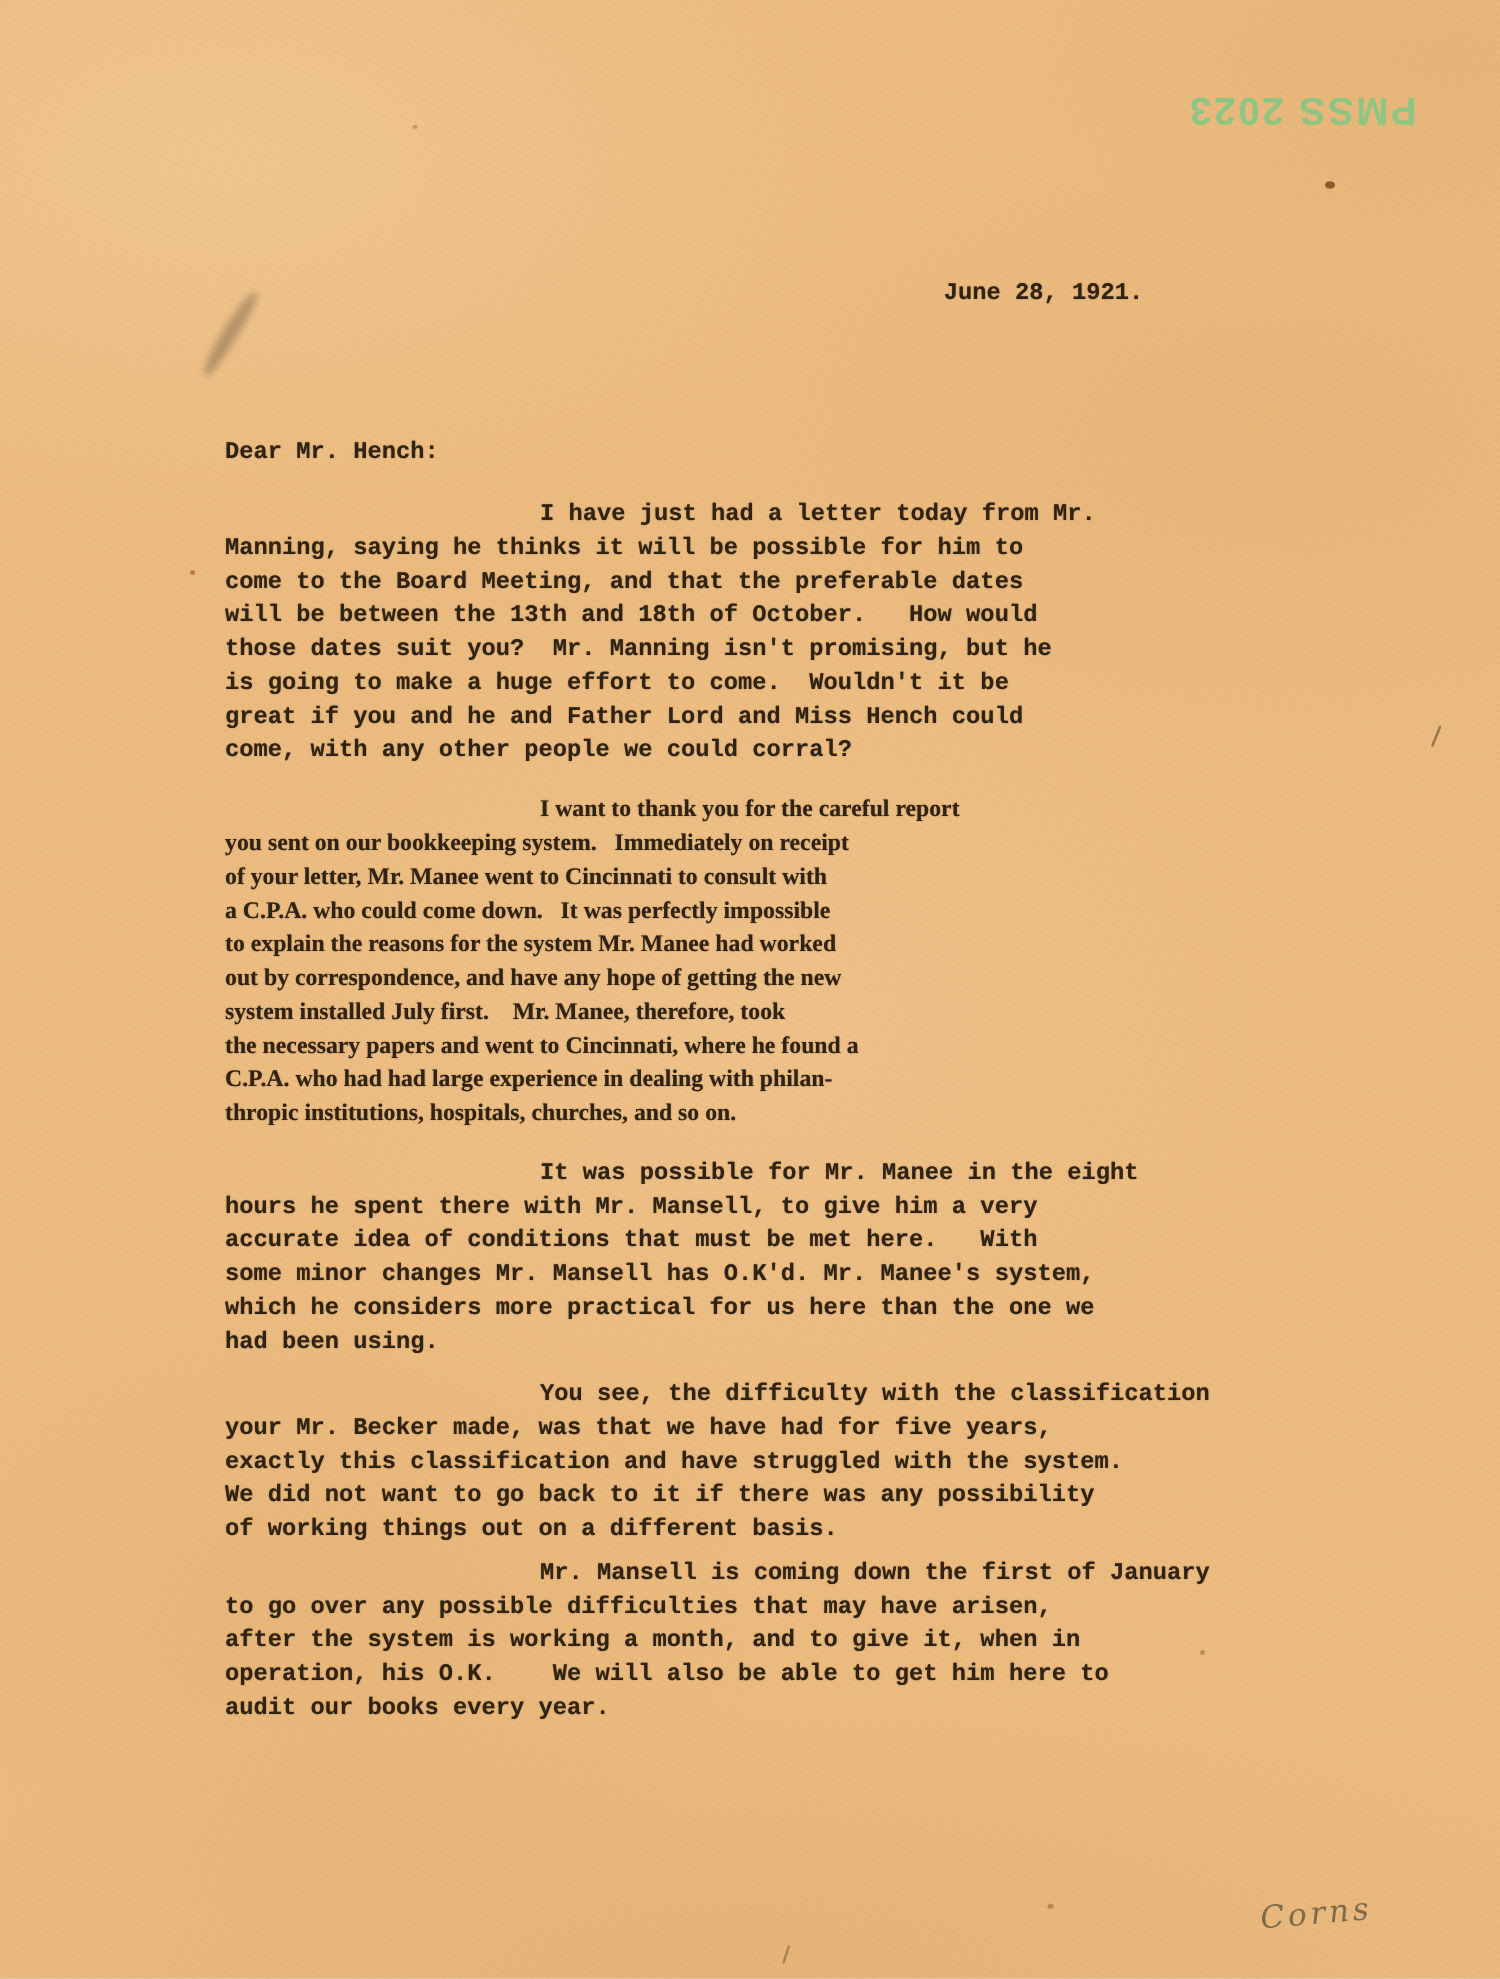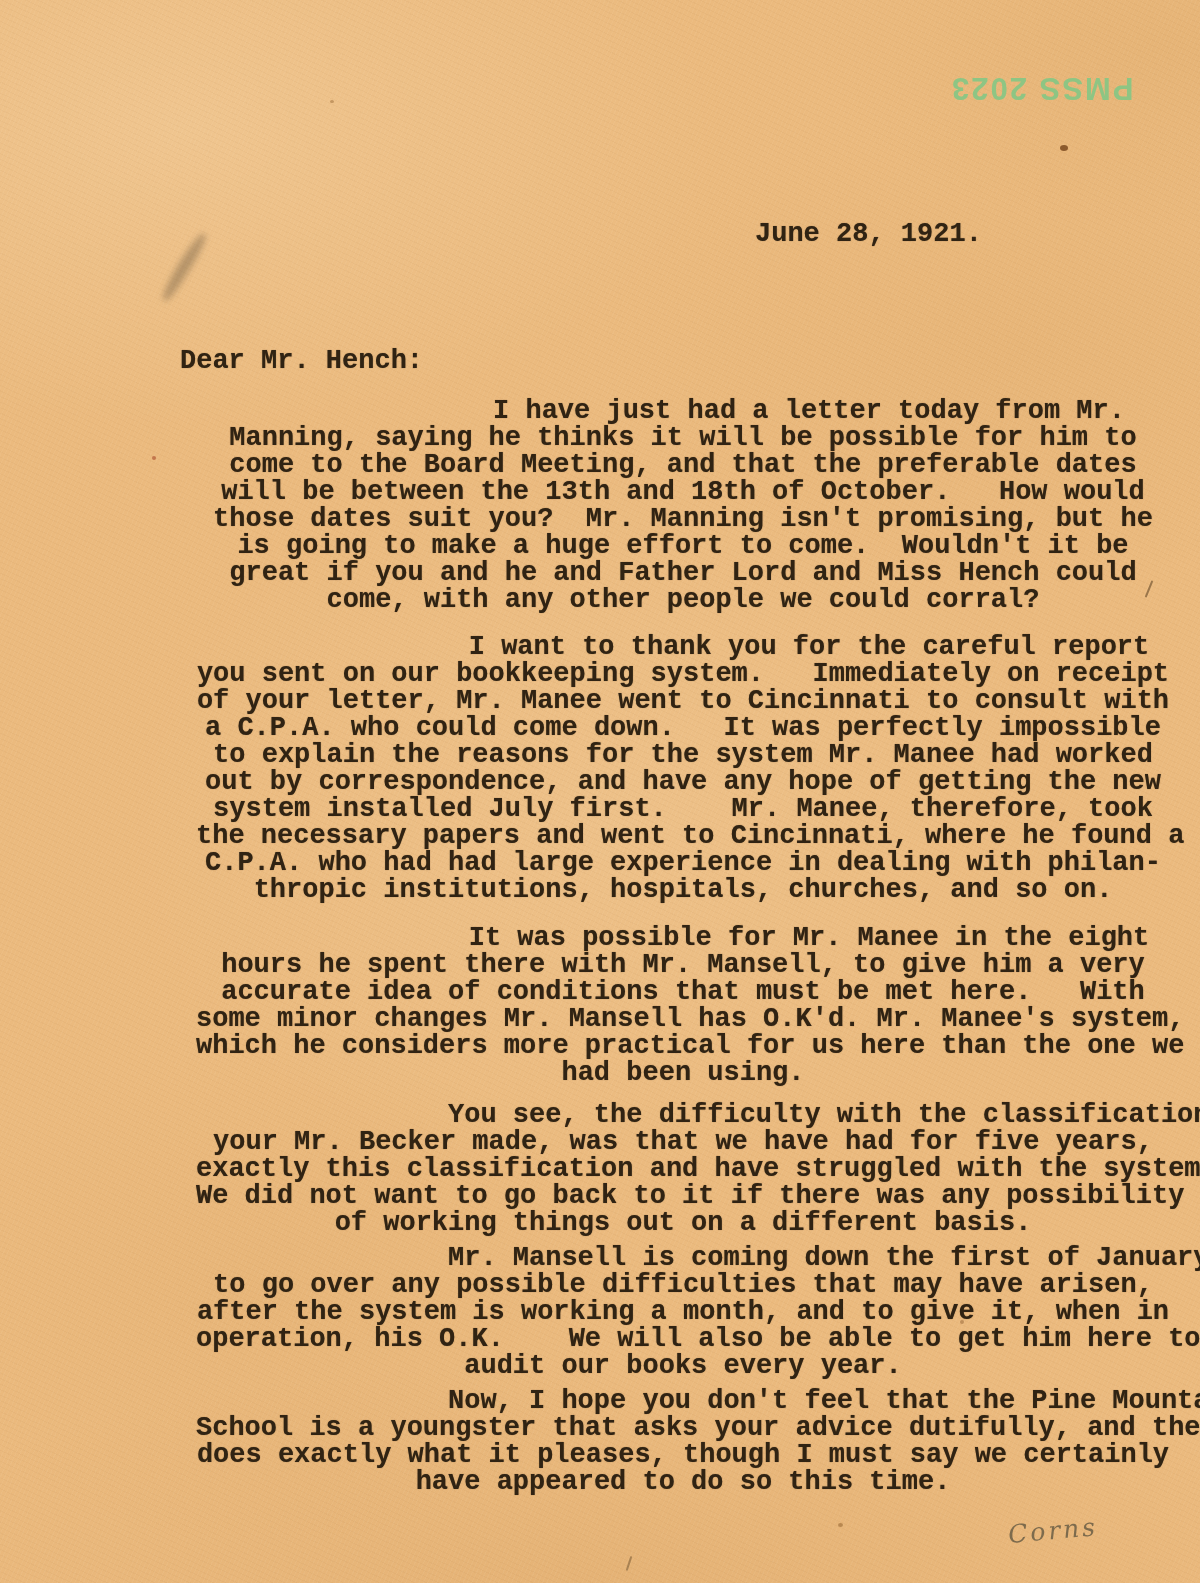--- a/index.html
+++ b/index.html
@@ -28,31 +28,30 @@
     position: absolute; top: 70px; left: 950px;
     transform: rotate(180deg);
     font-family: "Liberation Sans", sans-serif;
     font-weight: 700; font-size: 31px; letter-spacing: 2px;
     color: #85c785; opacity: 0.9;
     white-space: nowrap;
   }
   .typed {
     color: #302313;
     font-weight: 700;
-    font-size: 27px;
+    font-size: 19px;
     line-height: 27px;
     text-shadow: 0 0 1px rgba(48,35,19,0.55);
     white-space: pre;
-    text-align: center;
   }
   .date   { position: absolute; top: 221px; left: 755px; }
   .salutation { position: absolute; top: 348px; left: 180px; }
   .letter-body { position: absolute; top: 398px; left: 180px; width: 990px; }
-  .paragraph { text-indent: 252px; margin: 0 0 20px 16px; }
-  .paragraph:nth-of-type(2) { margin-bottom: 21px; }
+  .paragraph { text-indent: 252px; margin: 0 0 20px 0; }
+  .paragraph:nth-of-type(2) { margin-bottom: 21px; font-family: Liberation Serif, serif; }
   .paragraph:nth-of-type(3) { margin-bottom: 15px; }
   .paragraph:nth-of-type(4), .paragraph:nth-of-type(5) { margin-bottom: 8px; }
   .handwritten {
     position: absolute; top: 1516px; left: 1008px;
     transform: rotate(-5deg);
     font-family: "DejaVu Serif", serif;
     font-style: italic; font-size: 25px; letter-spacing: 3px;
     color: #6b5e45; opacity: 0.85;
     white-space: nowrap;
   }
@@ -112,24 +111,21 @@
 some minor changes Mr. Mansell has O.K'd. Mr. Manee's system,
 which he considers more practical for us here than the one we
 had been using.</div><div class="paragraph">You see, the difficulty with the classification
 your Mr. Becker made, was that we have had for five years,
 exactly this classification and have struggled with the system.
 We did not want to go back to it if there was any possibility
 of working things out on a different basis.</div><div class="paragraph">Mr. Mansell is coming down the first of January
 to go over any possible difficulties that may have arisen,
 after the system is working a month, and to give it, when in
 operation, his O.K.    We will also be able to get him here to
-audit our books every year.</div><div class="paragraph">Now, I hope you don't feel that the Pine Mountain
-School is a youngster that asks your advice dutifully, and then
-does exactly what it pleases, though I must say we certainly
-have appeared to do so this time.</div></div>
+audit our books every year.</div></div>
 
   <div class="handwritten">Corns</div>
 
   <div class="speck s1"></div>
   <div class="speck s2"></div>
   <div class="speck s3"></div>
   <div class="speck s4"></div>
   <div class="speck s5"></div>
   <div class="stray-mark m1"></div>
   <div class="stray-mark m2"></div>

